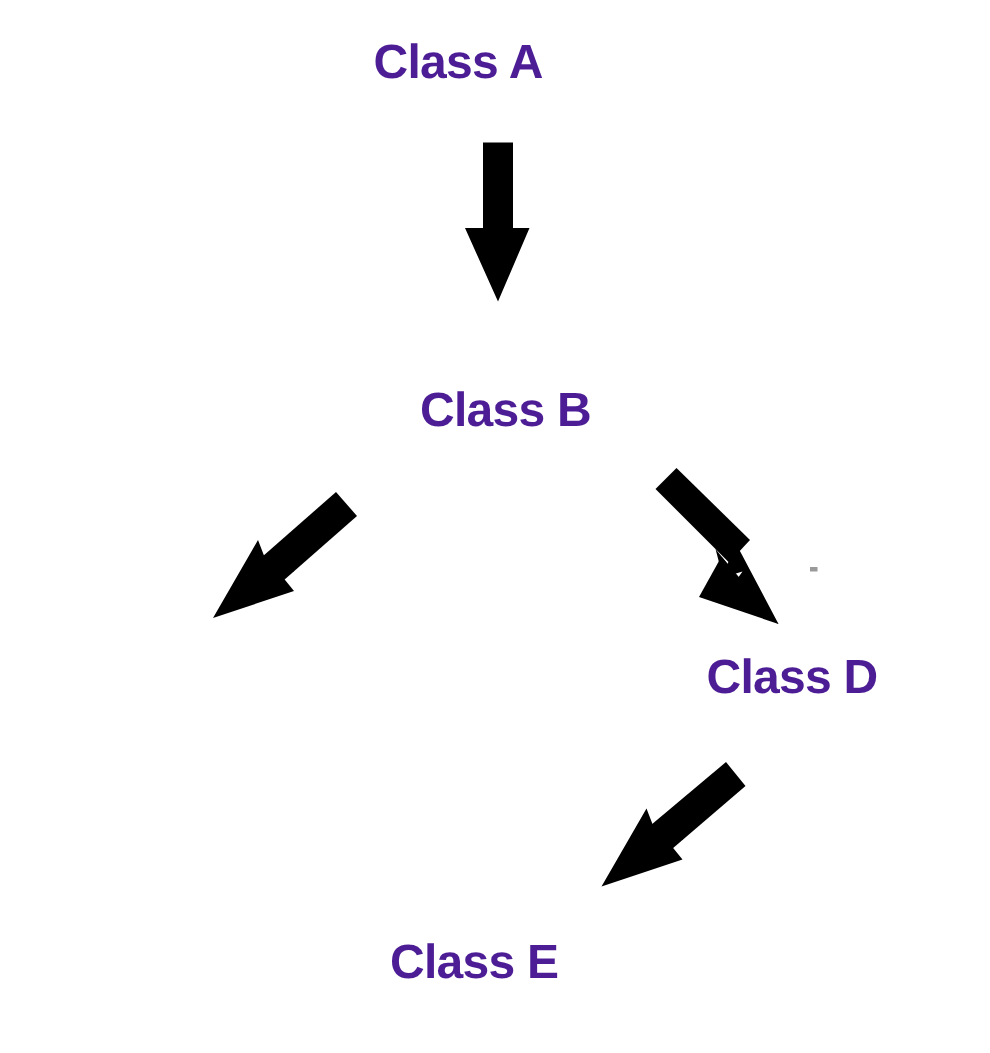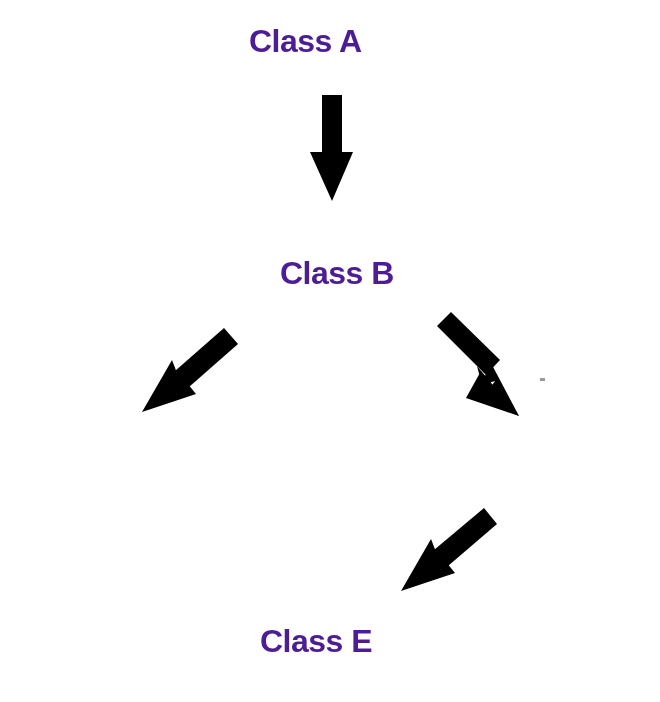--- a/index.html
+++ b/index.html
@@ -118,16 +118,17 @@
     </g>
 
     <rect class="speck" x="540" y="378" width="5" height="3"></rect>
   </svg>
 
   <div class="node-label" id="node-a">Class A</div>
 
   <div class="node-label" id="node-b">Class B</div>
 
 
+  <div class="node-label" id="node-d">Class D</div>
 
   <div class="node-label" id="node-e">Class E</div>
 
 </div>
 
 </body></html>

